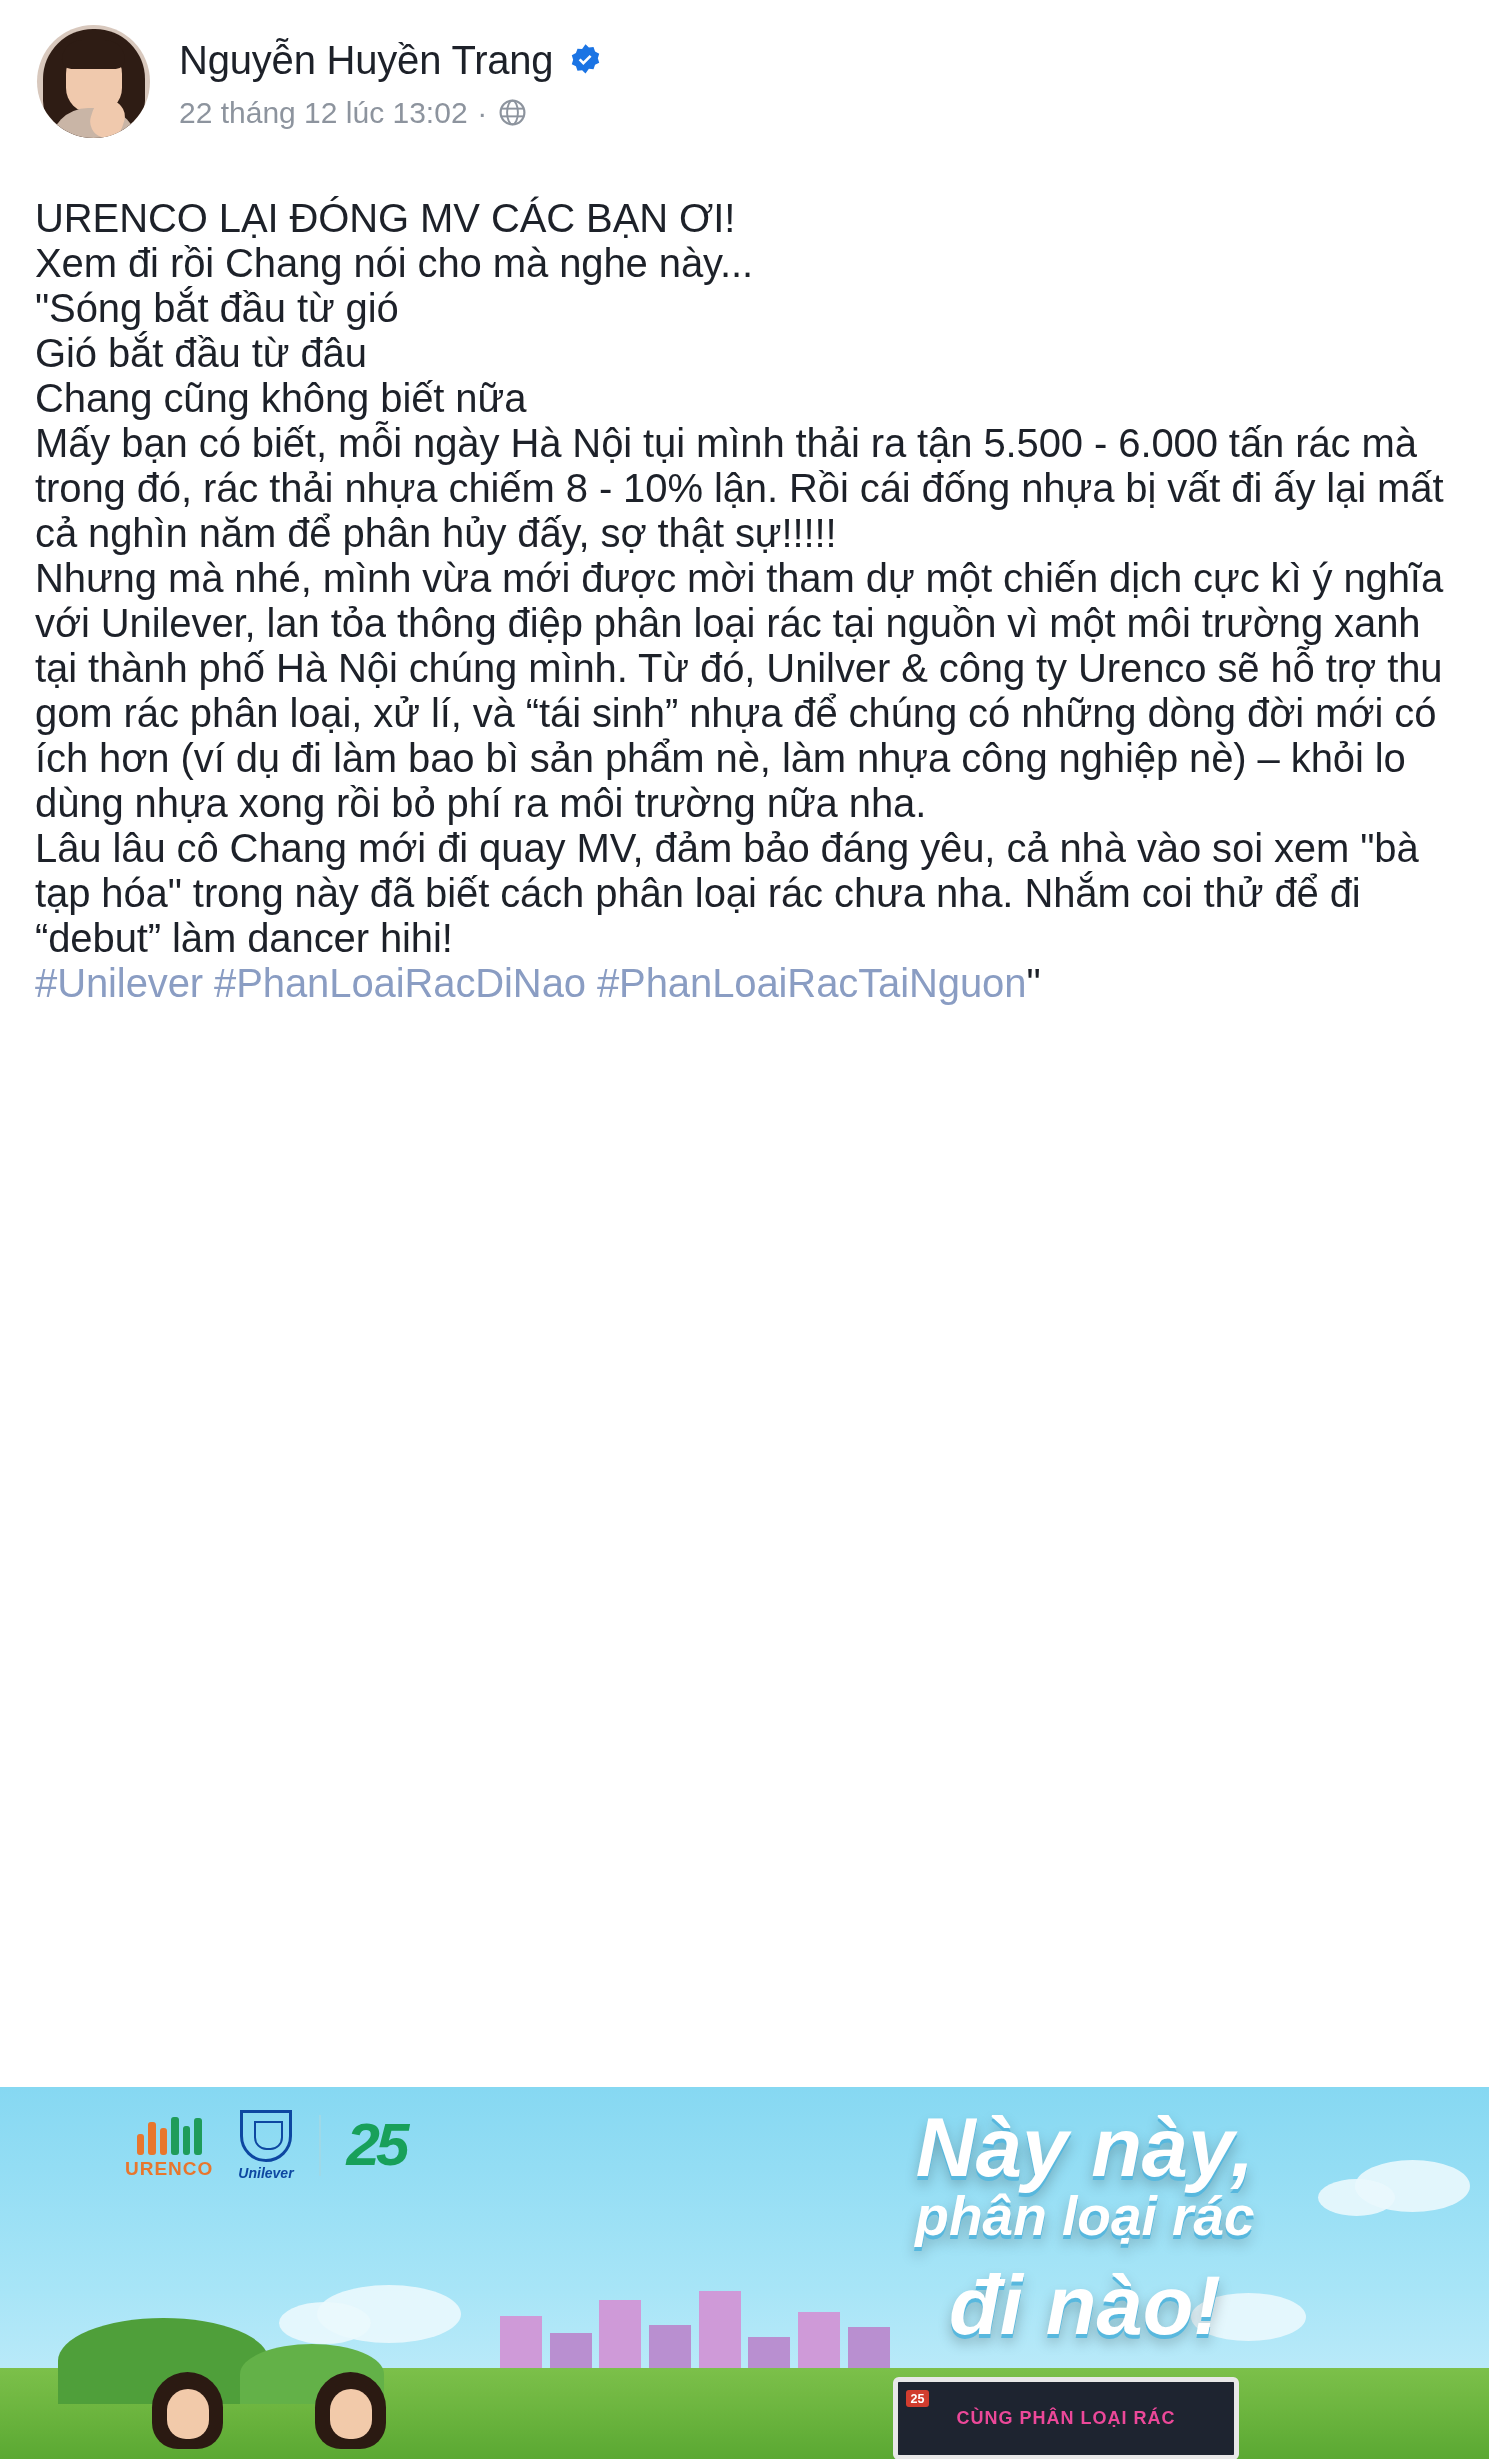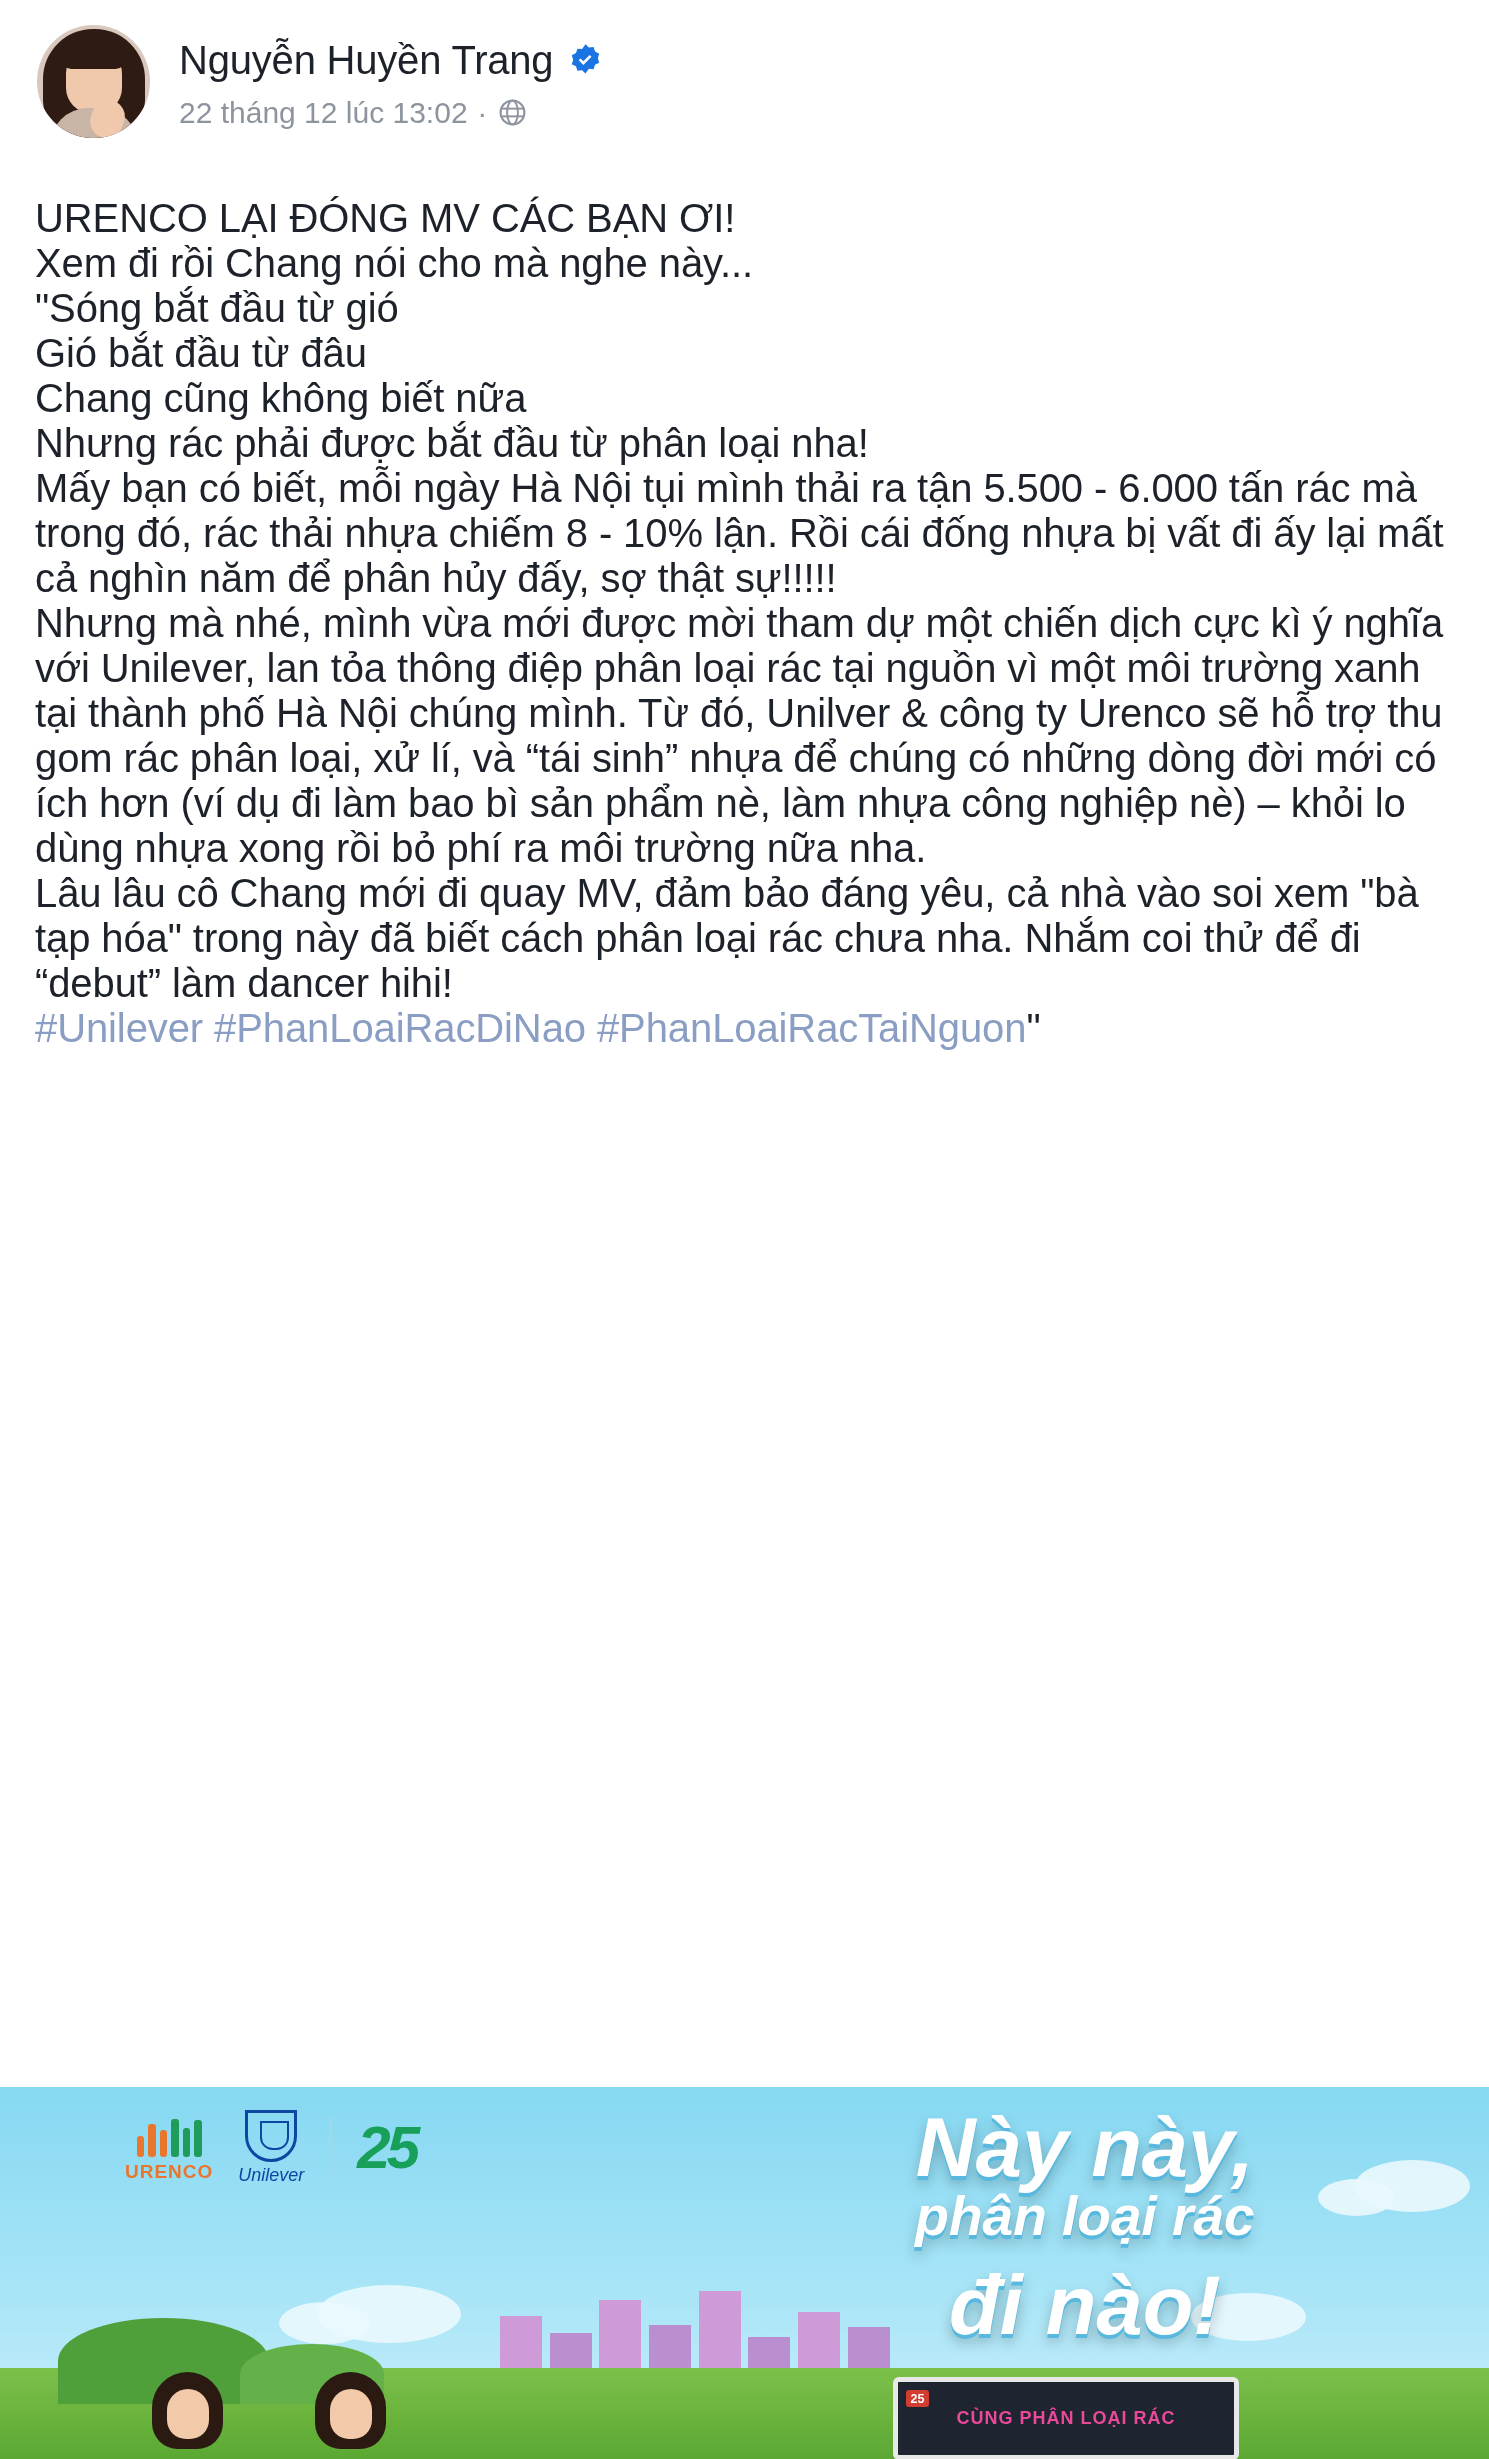--- a/index.html
+++ b/index.html
@@ -194,21 +194,21 @@
     position: relative;
   }
   .unilever-u::after{
     content:"";
     position:absolute;
     left:11.5px; top:7.7px;
     width:25px;height:25px;
     border:2.9px solid #0d47a1;
     border-radius:0 0 12.5px 12.5px;
   }
-  .unilever-text { font-size: 18px; margin-top: 2.9px; font-style: italic; }
+  .unilever-text { font-size: 14px; margin-top: 2.9px; font-style: italic; font-weight: bold; }
   .divider-v {
     width: 2.9px;
     height: 61px;
     background: #9fd9e8;
   }
   .anniv {
     font-size: 60px;
     font-weight: bold;
     font-style: italic;
     color: #18a05a;
@@ -353,21 +353,20 @@
       </div>
     </div>
   </div>
 
   <div class="post-body">
     <p>URENCO LẠI ĐÓNG MV CÁC BẠN ƠI!</p>
     <p>Xem đi rồi Chang nói cho mà nghe này...</p>
     <p>"Sóng bắt đầu từ gió</p>
     <p>Gió bắt đầu từ đâu</p>
     <p>Chang cũng không biết nữa</p>
-    <p>Nhưng rác phải được bắt đầu từ phân loại nha!</p>
     <p>Mấy bạn có biết, mỗi ngày Hà Nội tụi mình thải ra tận 5.500 - 6.000 tấn rác mà trong đó, rác thải nhựa chiếm 8 - 10% lận. Rồi cái đống nhựa bị vất đi ấy lại mất cả nghìn năm để phân hủy đấy, sợ thật sự!!!!!</p>
     <p>Nhưng mà nhé, mình vừa mới được mời tham dự một chiến dịch cực kì ý nghĩa với Unilever, lan tỏa thông điệp phân loại rác tại nguồn vì một môi trường xanh tại thành phố Hà Nội chúng mình. Từ đó, Unilver &amp; công ty Urenco sẽ hỗ trợ thu gom rác phân loại, xử lí, và “tái sinh” nhựa để chúng có những dòng đời mới có ích hơn (ví dụ đi làm bao bì sản phẩm nè, làm nhựa công nghiệp nè) – khỏi lo dùng nhựa xong rồi bỏ phí ra môi trường nữa nha.</p>
     <p>Lâu lâu cô Chang mới đi quay MV, đảm bảo đáng yêu, cả nhà vào soi xem "bà tạp hóa" trong này đã biết cách phân loại rác chưa nha. Nhắm coi thử để đi “debut” làm dancer hihi!</p>
     <p class="hashtags"><span>#Unilever #PhanLoaiRacDiNao #PhanLoaiRacTaiNguon</span><span class="tail">"</span></p>
   </div>
 
   <div class="attachment">
     <div class="sky-cloud c1"></div>
     <div class="sky-cloud c2"></div>
     <div class="sky-cloud c3"></div>

